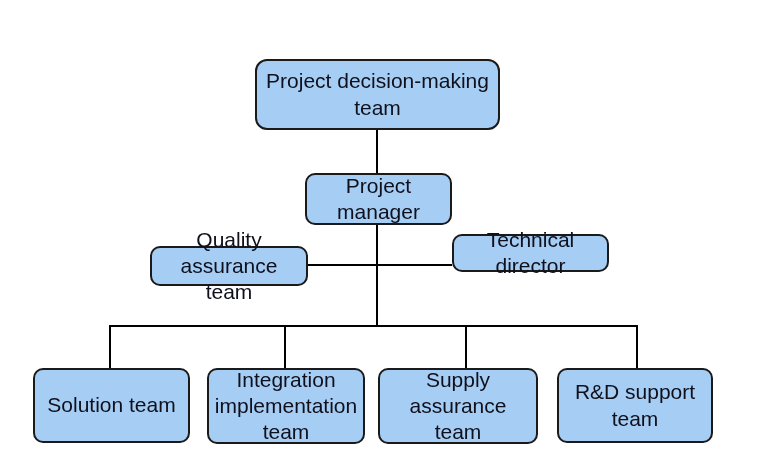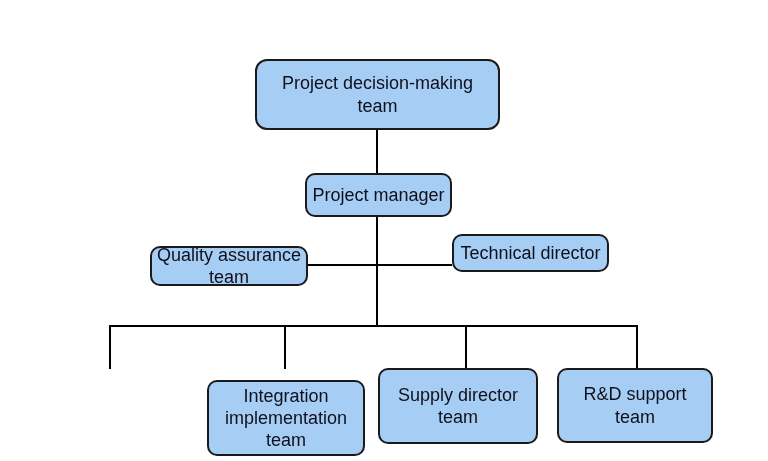--- a/index.html
+++ b/index.html
@@ -19,21 +19,21 @@
     position: absolute;
     box-sizing: border-box;
     background: var(--node-fill, #a6cef4);
     border: 2px solid var(--node-border, #1a1a1a);
     border-radius: 10px;
     display: flex;
     align-items: center;
     justify-content: center;
     text-align: center;
     white-space: pre-line;
-    font-size: 18px;
+    font-size: 21px;
     line-height: 1.24;
     color: var(--text-color, #10101c);
   }
   .node--root { border-radius: 12px; }
   .connector {
     position: absolute;
     background: var(--connector-color, #000000);
   }
 </style>
 </head>
@@ -46,31 +46,32 @@
   <div class="connector" style="left:308px; top:264px; width:144px; height:2px;"></div>
   <div class="connector" style="left:109px; top:325px; width:529px; height:2px;"></div>
   <div class="connector" style="left:109px; top:325px; width:2px; height:44px;"></div>
   <div class="connector" style="left:284px; top:325px; width:2px; height:44px;"></div>
   <div class="connector" style="left:465px; top:325px; width:2px; height:44px;"></div>
   <div class="connector" style="left:636px; top:325px; width:2px; height:44px;"></div>
 
   <div class="node node--root" style="left:255px; top:59px; width:245px; height:71px;">Project decision-making
 team</div>
 
-  <div class="node" style="left:305px; top:173px; width:147px; height:44px;">Project manager</div>
+  <div class="node" style="left:305px; top:173px; width:147px; height:52px;">Project manager</div>
 
   <div class="node" style="left:150px; top:246px; width:158px; height:40px;">Quality assurance
 team</div>
 
   <div class="node" style="left:452px; top:234px; width:157px; height:38px;">Technical director</div>
 
+  <div class="node" style="left:33px; top:368px; width:157px; height:75px;">Solution team</div>
 
-  <div class="node" style="left:207px; top:368px; width:158px; height:76px;margin-top:12px;">Integration
+  <div class="node" style="left:207px; top:368px; width:158px; height:76px;">Integration
 implementation
 team</div>
 
-  <div class="node" style="left:378px; top:368px; width:160px; height:76px;">Supply director
+  <div class="node" style="left:378px; top:368px; width:160px; height:76px;">Supply assurance
 team</div>
 
   <div class="node" style="left:557px; top:368px; width:156px; height:75px;text-align:center;">R&amp;D support
 team</div>
 
 </div>
 
 </body></html>

